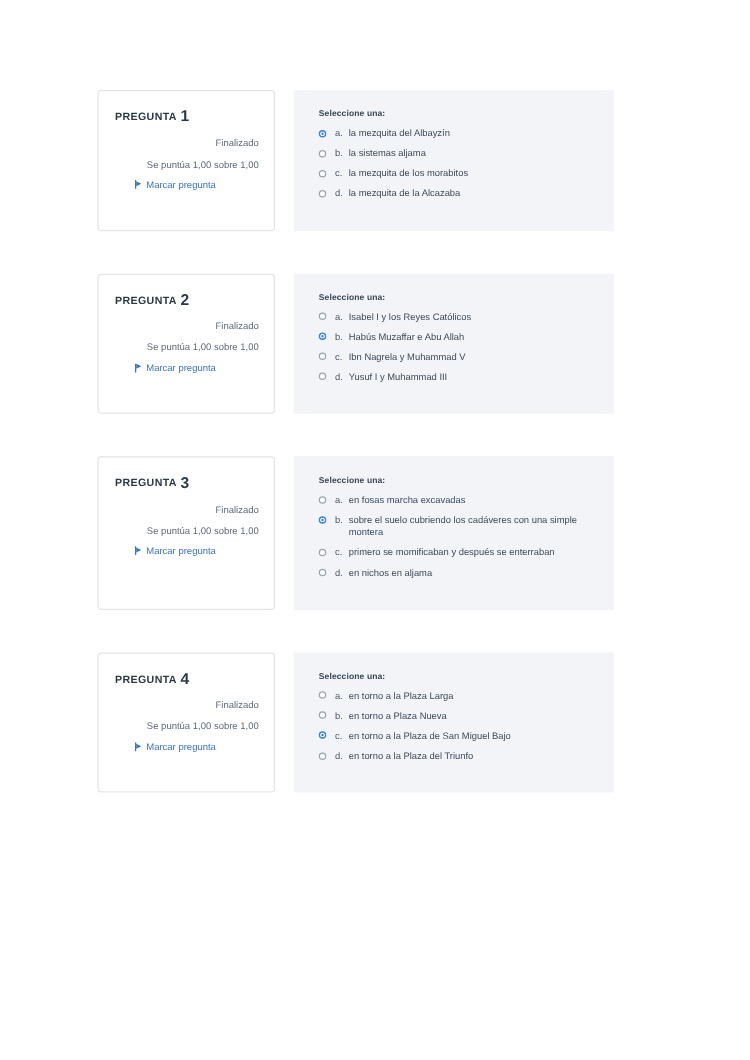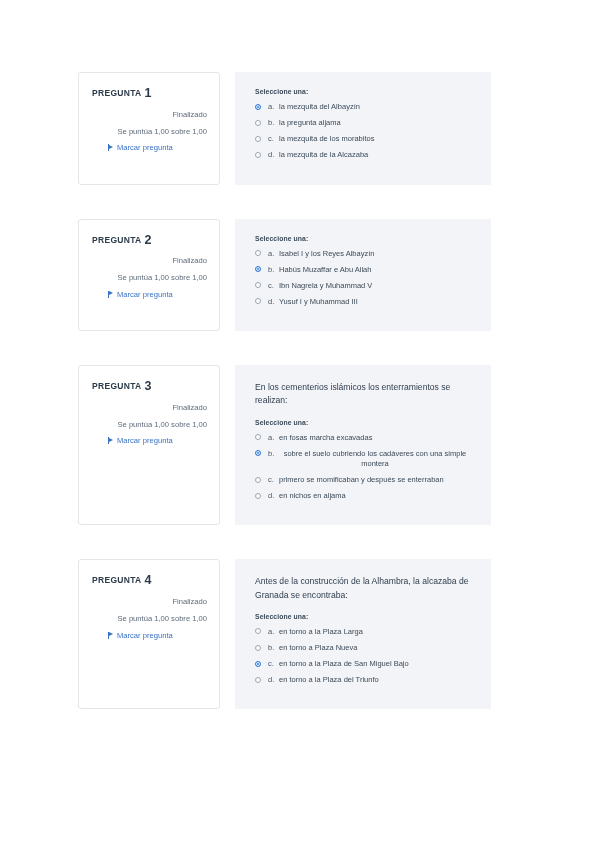--- a/index.html
+++ b/index.html
@@ -139,21 +139,20 @@
     flex: 0 0 auto;
     font-size: 7.5px;
     color: #4a5663;
     width: 11px;
     line-height: 1.35;
   }
   .opt-text {
     font-size: 7.5px;
     color: #3d4a57;
     line-height: 1.35;
-    text-align: center;
   }
 </style>
 </head>
 <body>
 
 <div class="page">
   <div id="questions-container">
       <div class="question-block">
         <div class="q-info">
           <div class="q-info-title"><span>PREGUNTA</span><span class="qnum">1</span></div>
@@ -164,21 +163,21 @@
         <div class="q-body">
           <p class="answer-label">Seleccione una:</p>
           <div class="option-row">
             <span class="radio checked"></span>
             <span class="opt-letter">a.</span>
             <span class="opt-text">la mezquita del Albayzín</span>
           </div>
           <div class="option-row">
             <span class="radio"></span>
             <span class="opt-letter">b.</span>
-            <span class="opt-text">la pregunta aljama</span>
+            <span class="opt-text">la sistemas aljama</span>
           </div>
           <div class="option-row">
             <span class="radio"></span>
             <span class="opt-letter">c.</span>
             <span class="opt-text">la mezquita de los morabitos</span>
           </div>
           <div class="option-row">
             <span class="radio"></span>
             <span class="opt-letter">d.</span>
             <span class="opt-text">la mezquita de la Alcazaba</span>
@@ -190,21 +189,21 @@
           <div class="q-info-title"><span>PREGUNTA</span><span class="qnum">2</span></div>
           <div class="q-state">Finalizado</div>
           <div class="q-grade">Se puntúa 1,00 sobre 1,00</div>
           <div class="q-flag"><span class="flag-icon"></span><span>Marcar pregunta</span></div>
         </div>
         <div class="q-body">
           <p class="answer-label">Seleccione una:</p>
           <div class="option-row">
             <span class="radio"></span>
             <span class="opt-letter">a.</span>
-            <span class="opt-text">Isabel I y los Reyes Albayzín</span>
+            <span class="opt-text">Isabel I y los Reyes Católicos</span>
           </div>
           <div class="option-row">
             <span class="radio checked"></span>
             <span class="opt-letter">b.</span>
             <span class="opt-text">Habús Muzaffar e Abu Allah</span>
           </div>
           <div class="option-row">
             <span class="radio"></span>
             <span class="opt-letter">c.</span>
             <span class="opt-text">Ibn Nagrela y Muhammad V</span>
@@ -217,21 +216,20 @@
         </div>
       </div>
       <div class="question-block">
         <div class="q-info">
           <div class="q-info-title"><span>PREGUNTA</span><span class="qnum">3</span></div>
           <div class="q-state">Finalizado</div>
           <div class="q-grade">Se puntúa 1,00 sobre 1,00</div>
           <div class="q-flag"><span class="flag-icon"></span><span>Marcar pregunta</span></div>
         </div>
         <div class="q-body">
-          <p class="q-text">En los cementerios islámicos los enterramientos se realizan:</p>
           <p class="answer-label">Seleccione una:</p>
           <div class="option-row">
             <span class="radio"></span>
             <span class="opt-letter">a.</span>
             <span class="opt-text">en fosas marcha excavadas</span>
           </div>
           <div class="option-row">
             <span class="radio checked"></span>
             <span class="opt-letter">b.</span>
             <span class="opt-text">sobre el suelo cubriendo los cadáveres con una simple montera</span>
@@ -249,21 +247,20 @@
         </div>
       </div>
       <div class="question-block">
         <div class="q-info">
           <div class="q-info-title"><span>PREGUNTA</span><span class="qnum">4</span></div>
           <div class="q-state">Finalizado</div>
           <div class="q-grade">Se puntúa 1,00 sobre 1,00</div>
           <div class="q-flag"><span class="flag-icon"></span><span>Marcar pregunta</span></div>
         </div>
         <div class="q-body">
-          <p class="q-text">Antes de la construcción de la Alhambra, la alcazaba de Granada se encontraba:</p>
           <p class="answer-label">Seleccione una:</p>
           <div class="option-row">
             <span class="radio"></span>
             <span class="opt-letter">a.</span>
             <span class="opt-text">en torno a la Plaza Larga</span>
           </div>
           <div class="option-row">
             <span class="radio"></span>
             <span class="opt-letter">b.</span>
             <span class="opt-text">en torno a Plaza Nueva</span>

